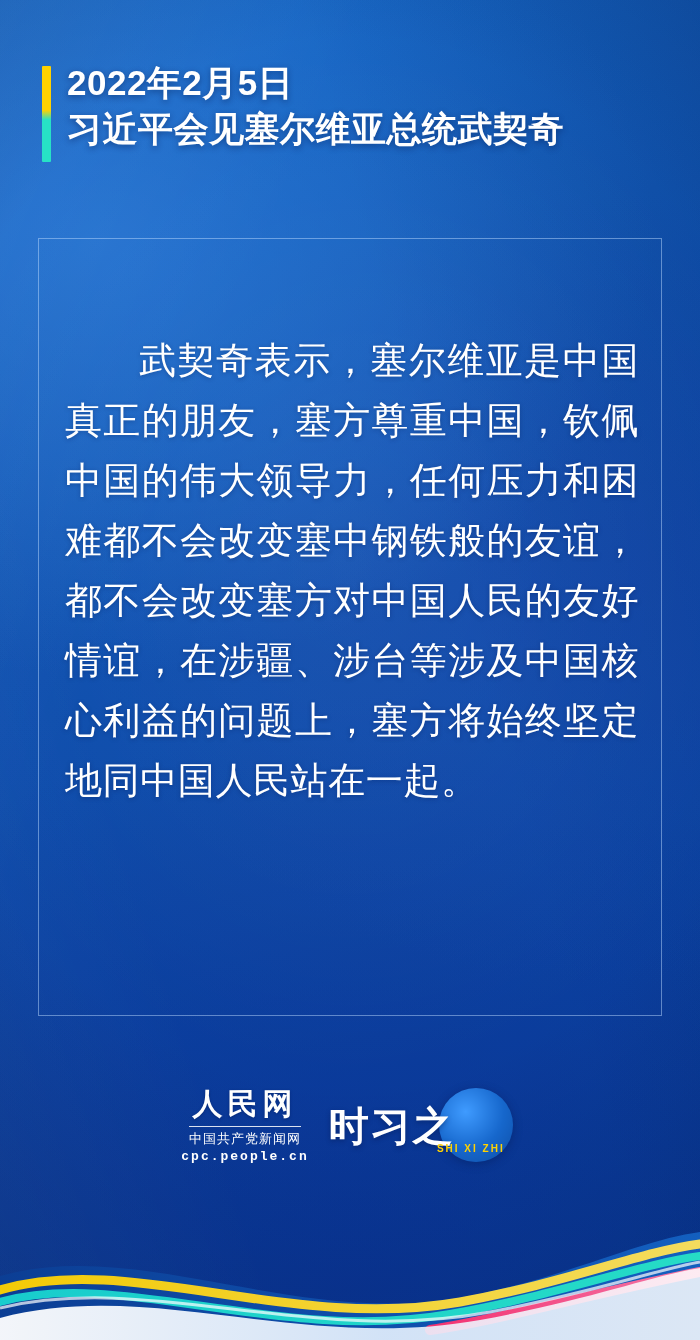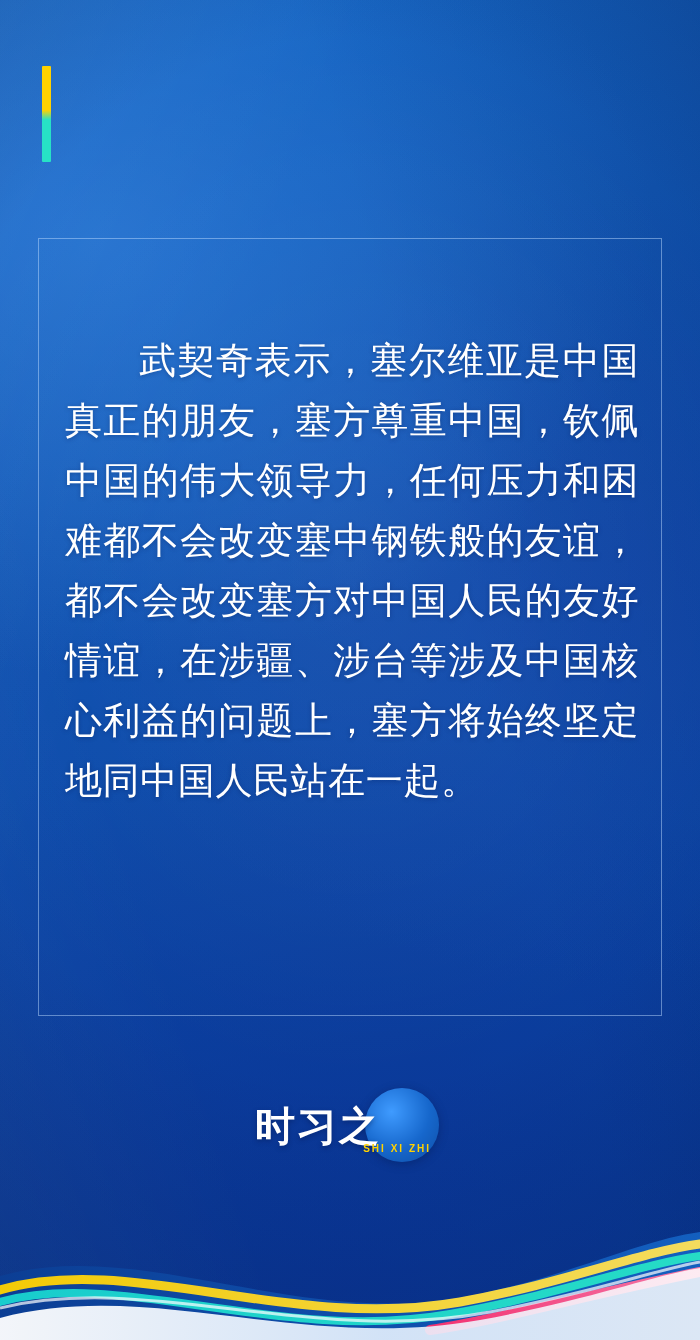--- a/index.html
+++ b/index.html
@@ -194,27 +194,36 @@
 </style>
 </head>
 <body>
 
 <div class="poster">
   <div class="streaks"></div>
   <div class="vignette"></div>
 
   <div class="header">
     <div class="accent-bar"></div>
+    <div class="title-block">
+      <div class="title-line1">2022年2月5日</div>
+      <div class="title-line2">习近平会见塞尔维亚总统武契奇</div>
+    </div>
   </div>
 
   <div class="card">
     <div class="card-text">武契奇表示，塞尔维亚是中国真正的朋友，塞方尊重中国，钦佩中国的伟大领导力，任何压力和困难都不会改变塞中钢铁般的友谊，都不会改变塞方对中国人民的友好情谊，在涉疆、涉台等涉及中国核心利益的问题上，塞方将始终坚定地同中国人民站在一起。</div>
   </div>
 
   <div class="logos">
+    <div class="pd-logo">
+      <div class="pd-cn">人民网</div>
+      <div class="pd-sub">中国共产党新闻网</div>
+      <div class="pd-url">cpc.people.cn</div>
+    </div>
     <div class="ssz">
       <div class="ssz-circle"></div>
       <div class="ssz-text">时习之</div>
       <div class="ssz-pinyin">SHI XI ZHI</div>
     </div>
   </div>
 
   <div class="ribbon">
     <svg width="700" height="160" viewBox="0 0 700 160" xmlns="http://www.w3.org/2000/svg" aria-hidden="true">
       <defs>

